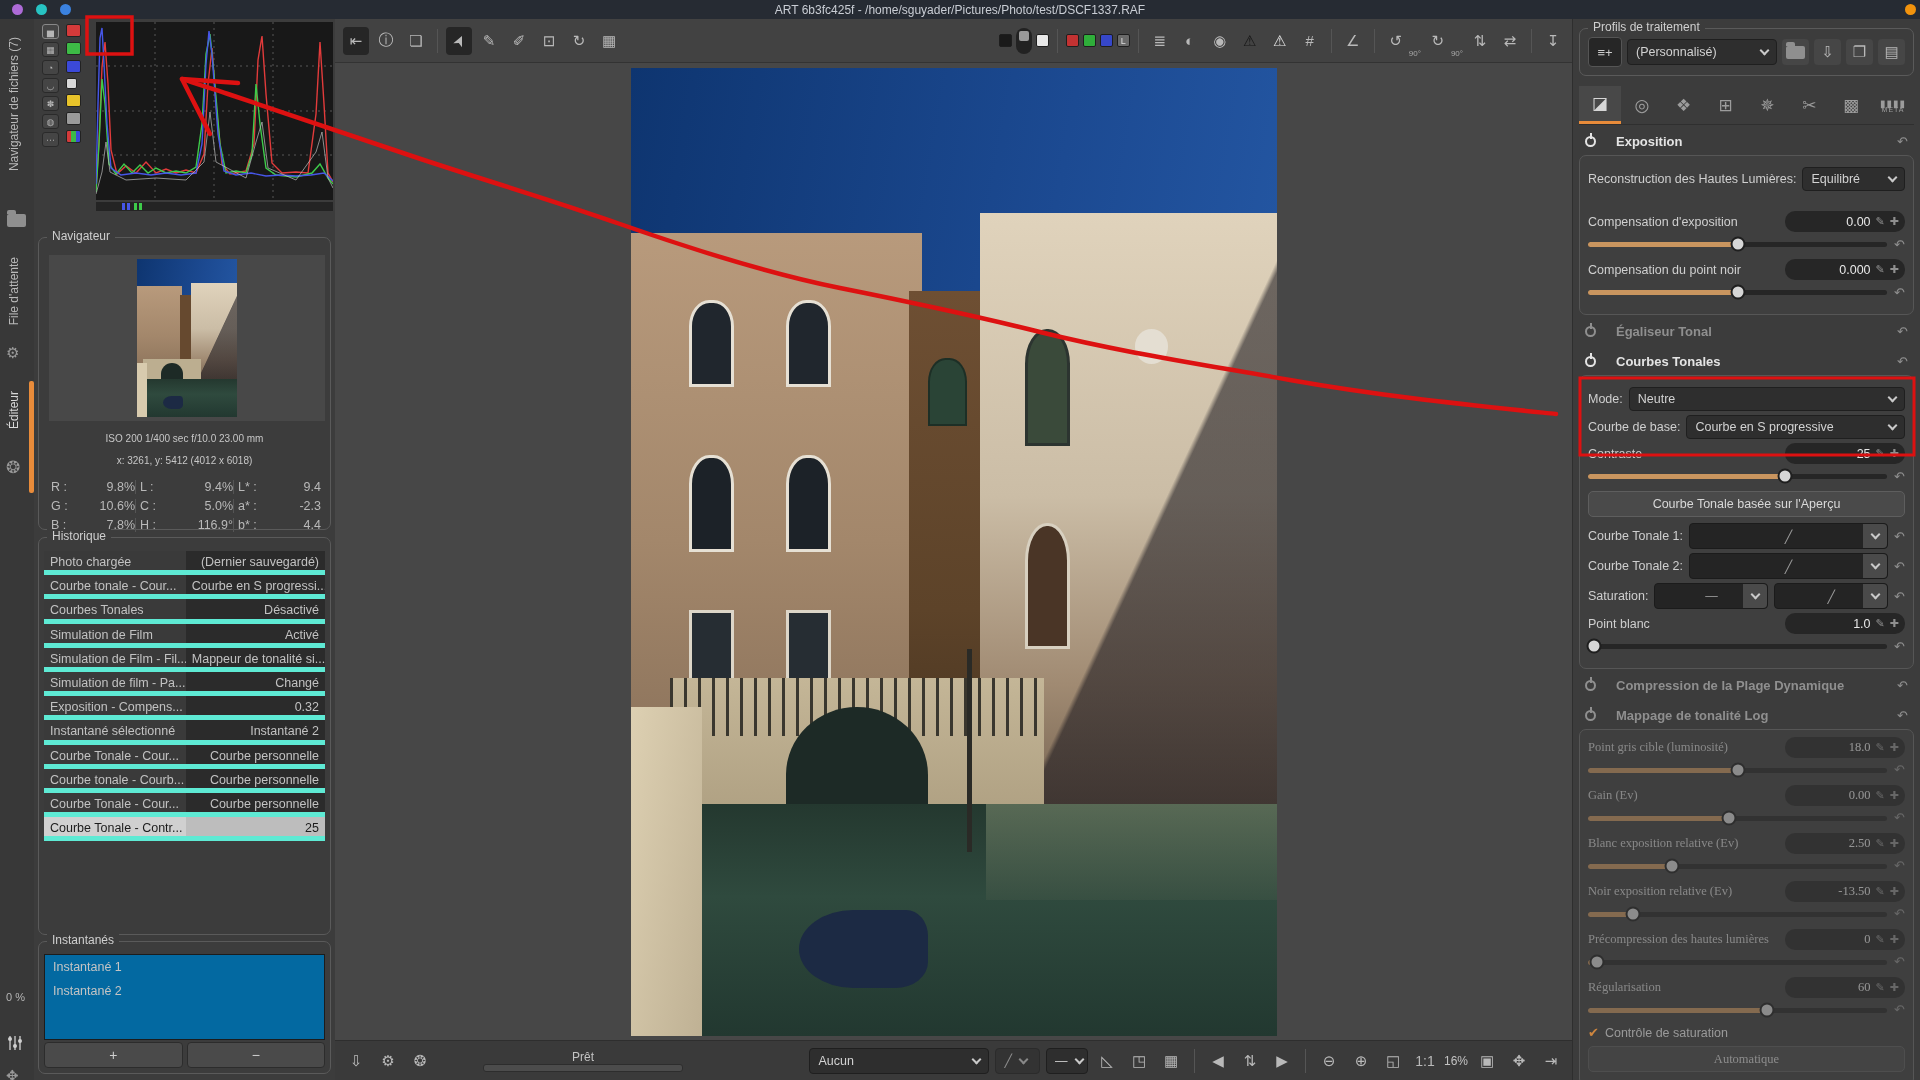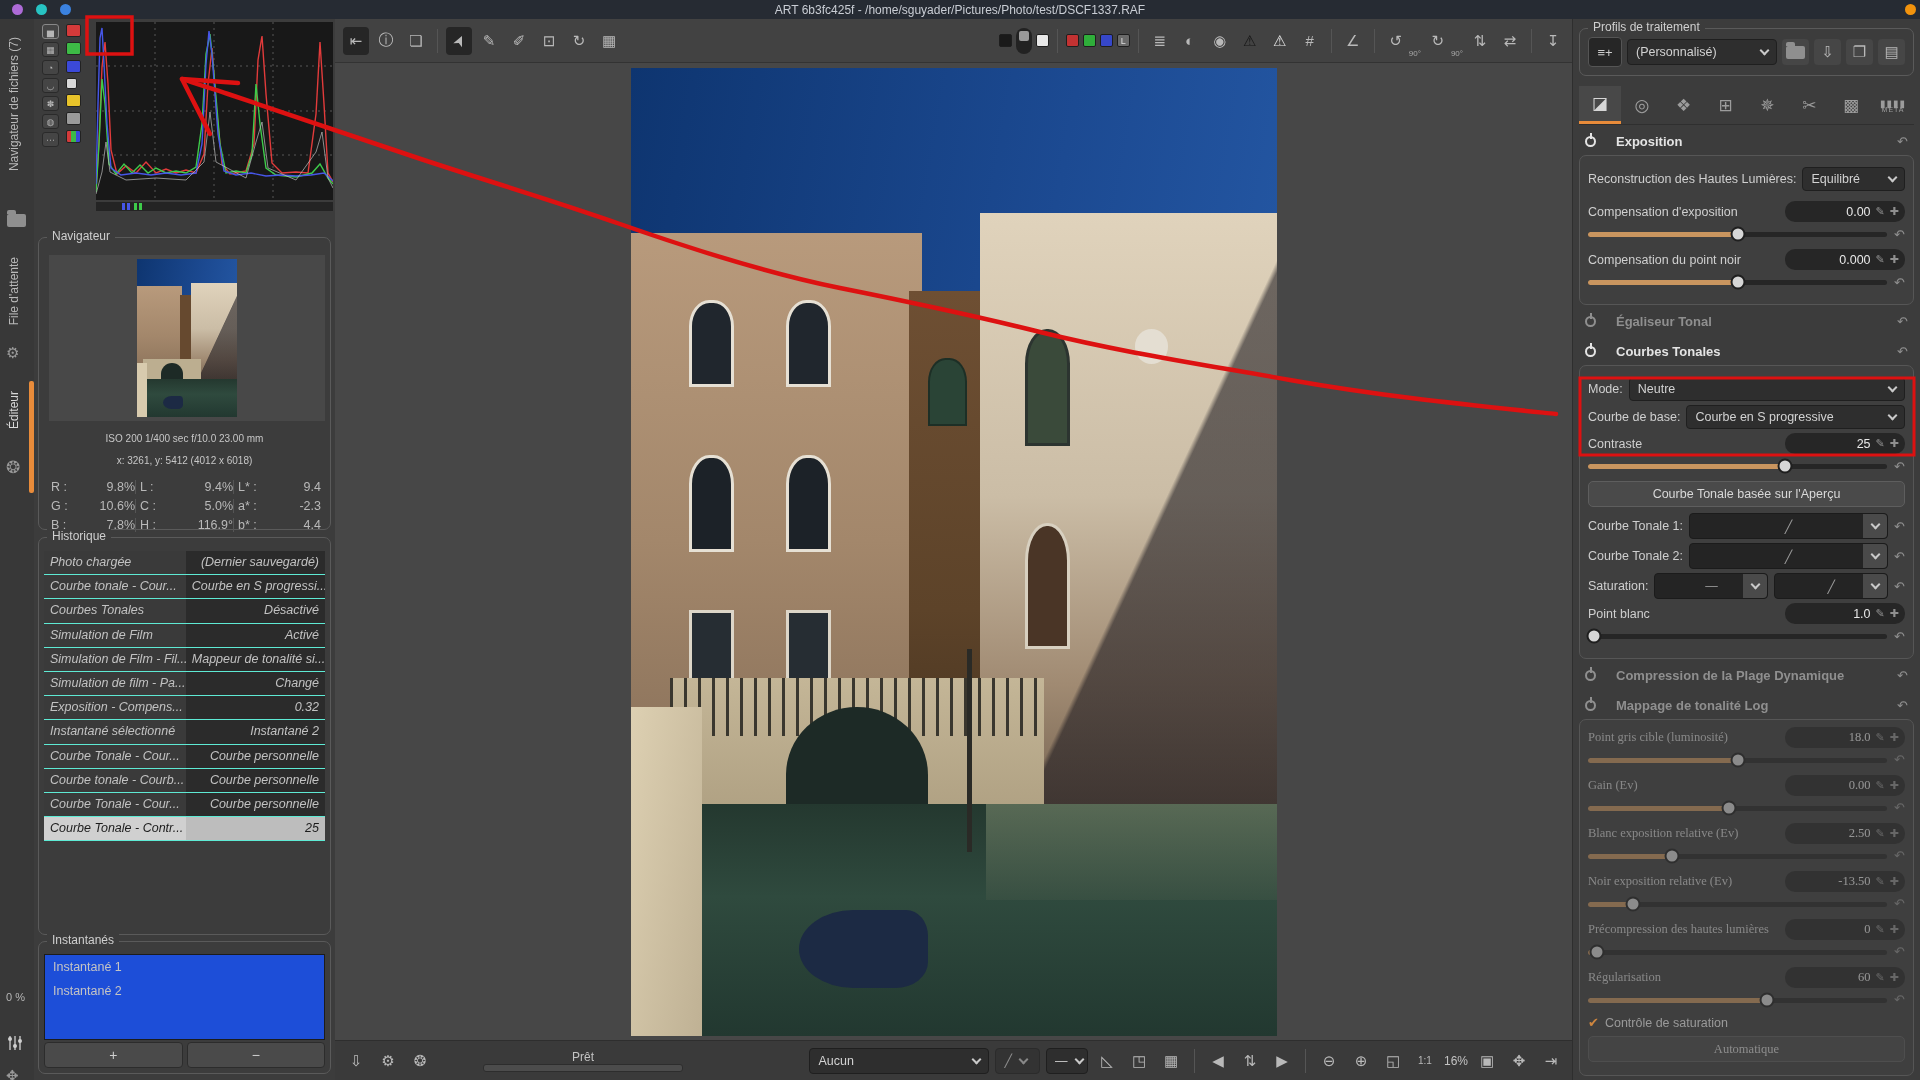--- a/index.html
+++ b/index.html
@@ -39,27 +39,27 @@
   .navthumb { position:absolute; left:10px; top:17px; width:276px; height:166px; background:#484848; }
   .scene { position:absolute; overflow:hidden; background:#0f3064; }
   .exifline { position:absolute; width:100%; text-align:center; color:#c7c7c7; font-size:10px; }
   .navtable { position:absolute; left:8px; width:282px; display:grid;
     grid-template-columns:30px 58px 32px 66px 40px 48px; row-gap:5px; font-size:12.5px; color:#b9b9b9; }
   .navtable .lbl { text-align:left; padding-left:4px; }
   .navtable .val { text-align:right; }
   .cgrp { border-left:1px solid #555; }
 
   .histlist { position:absolute; left:5px; top:13px; right:5px; }
-  .hrow { display:flex; height:24.2px; font-size:12.5px; color:#c2c2c2; border-bottom:1px solid #5eead4;font-style:italic; }
+  .hrow { display:flex; height:24.2px; font-size:12.5px; color:#c2c2c2; border-bottom:5px solid #5eead4; }
   .hrow .hl { flex:1.02; background:#3a3a3a; padding:4px 6px; white-space:nowrap; overflow:hidden; }
   .hrow .hv { flex:1; background:#2b2b2b; padding:4px 6px; text-align:right; white-space:nowrap; overflow:hidden; }
   .hrow.sel .hl { background:#d0d0d0; color:#1c1c1c; }
   .hrow.sel .hv { background:#bdbdbd; color:#1c1c1c; }
 
-  .snaplist { position:absolute; left:5px; top:12px; right:5px; height:86px; background:#1d4ed8;
+  .snaplist { position:absolute; left:5px; top:12px; right:5px; height:86px; background:#0369a1;
     border:1px solid #1c1c1c; }
   .snapitem { padding:5px 8px; color:#c4c4c4; font-size:12.5px; }
   .snapbtns { position:absolute; left:5px; bottom:5px; right:5px; height:26px; display:flex; gap:4px; }
   .snapbtn { flex:1; background:#4a4a4a; border:1px solid #2c2c2c; border-radius:4px; color:#cfcfcf;
     display:flex; align-items:center; justify-content:center; font-size:14px; }
 
   
   .center { position:absolute; left:335px; top:19px; width:1237px; height:1061px; background:#464646; }
   .topbar { position:absolute; left:0; top:0; width:100%; height:44px; background:#424242;
     display:flex; align-items:center; padding-left:8px; gap:4px; border-bottom:1px solid #333; }
@@ -416,21 +416,21 @@
       <span class="tbi">◳</span>
       <span class="tbi">▦</span>
       <span class="vsep"></span>
       <span class="tbi">◀</span>
       <span class="tbi">⇅</span>
       <span class="tbi">▶</span>
       <span class="vsep"></span>
       <span class="tbi">⊖</span>
       <span class="tbi">⊕</span>
       <span class="tbi">◱</span>
-      <span class="tbi" style="font-size:10px">1:1</span>
+      <span class="tbi" style="font-size:14px">1:1</span>
       <span style="font-size:12px;color:#c3c3c3">16%</span>
       <span class="tbi">▣</span>
       <span class="tbi">✥</span>
       <span class="tbi" style="margin-left:auto">⇥</span>
     </div>
   </div>
 
   <div class="rightpanel">
     <div class="pframe">
       <span class="legend" style="background:#3c3c3c">Profils de traitement</span>
@@ -469,21 +469,21 @@
       <span class="reset">↶</span>
     </div>
     <div class="toolbox">
       <div class="trow">
         <span>Reconstruction des Hautes Lumières:</span>
         <div class="dd" style="flex:1;height:24px">
           <span>Equilibré</span>
           <span class="chev" style="margin-left:auto"></span>
         </div>
       </div>
-      <div class="trow" style="margin-top:10px">
+      <div class="trow" style="margin-top:20px">
         <span>Compensation d'exposition</span>
         <span class="spin">
             <span class="v">0.00</span>
             <span class="mini">✎</span>
             <span class="mini">✚</span>
           </span>
       </div>
       <div class="sline">
         <div class="track">
             <div class="rail2"></div>

